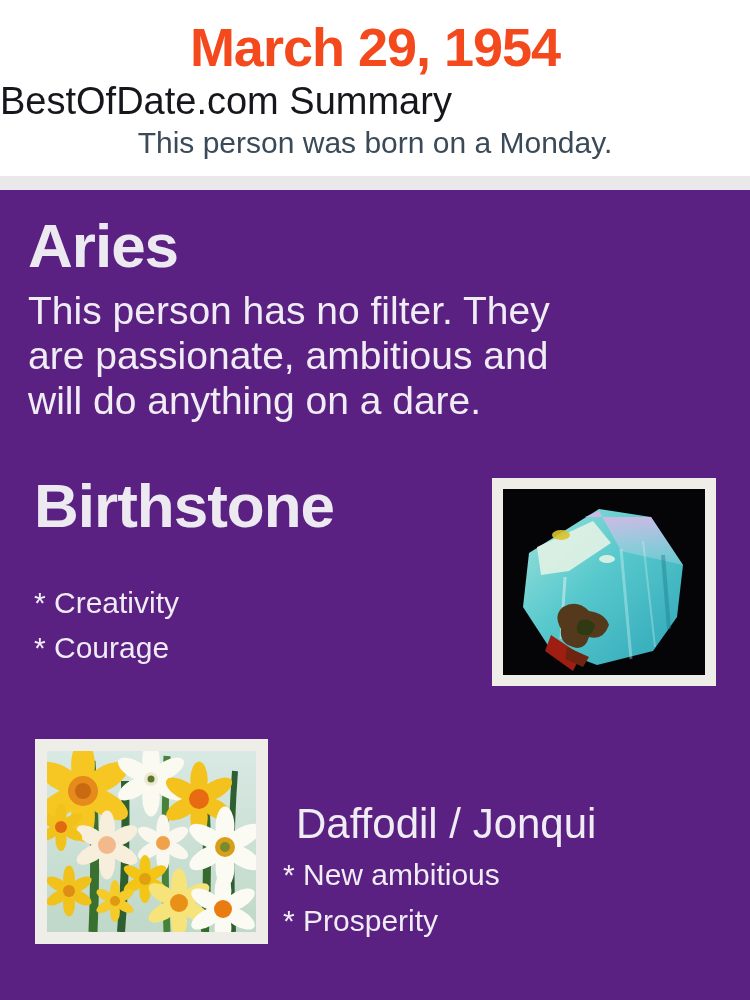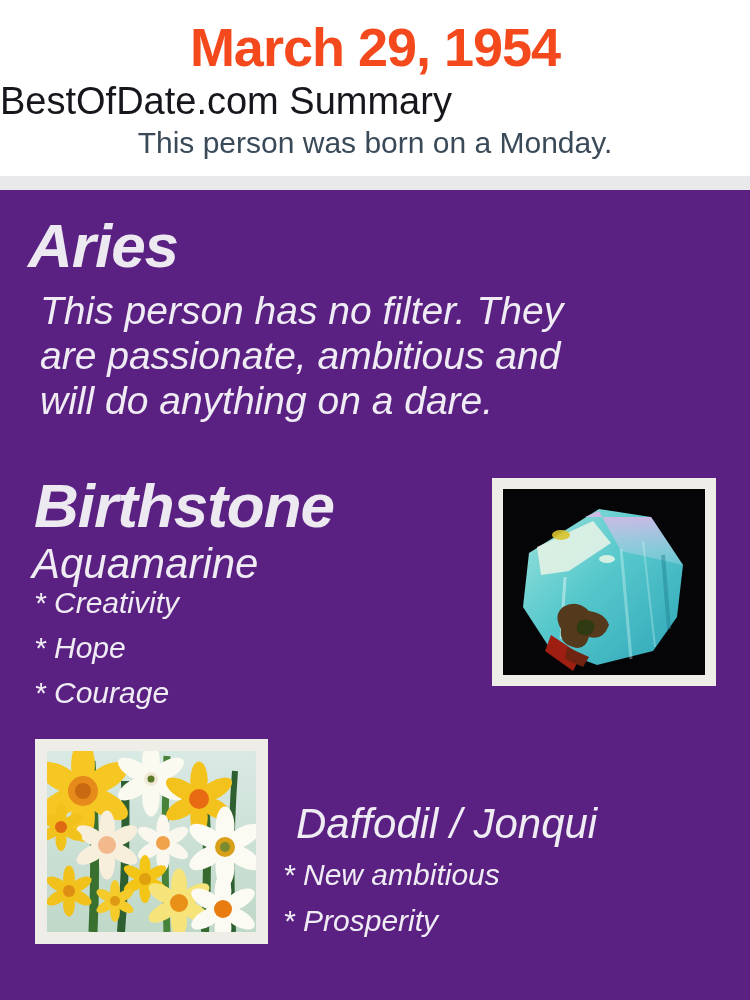--- a/index.html
+++ b/index.html
@@ -17,28 +17,28 @@
   .header .site{
     position:absolute;top:80px;left:0;width:100%;text-align:left;
     font-size:38px;font-weight:400;color:#17161D;line-height:1.15;
   }
   .header .born{
     position:absolute;top:126px;left:0;width:100%;text-align:center;
     font-size:30px;font-weight:400;color:#3A4A58;line-height:1.15;
   }
   .divider{width:750px;height:14px;background:#E9E9EC;}
   
-  .main{position:relative;width:750px;height:810px;background:#5A2183;color:#EDE9F1;font-style:italic;}
+  .main{position:relative;width:750px;height:810px;background:#5A2183;color:#EDE9F1;}
   .h2{
     position:absolute;font-size:62px;font-weight:700;letter-spacing:-1px;
     line-height:1.15;color:#EDE9F1;white-space:nowrap;
   }
   .sub-name{position:absolute;font-size:42px;font-weight:400;line-height:1.15;white-space:nowrap;color:#F0ECF4;}
   .desc{position:absolute;font-size:39px;font-weight:400;line-height:45px;color:#F0ECF4;}
-  .desc div{white-space:nowrap;margin-left:12px;}
+  .desc div{white-space:nowrap;}
   .traits{position:absolute;font-size:30px;font-weight:400;color:#F0ECF4;}
   .traits div{line-height:45px;white-space:nowrap;}
   .traits.wide div{line-height:46px;}
   
   .photo{position:absolute;background:#EFEDE8;box-sizing:border-box;}
   .photo svg{display:block;}
   .stone-photo{left:492px;top:288px;width:224px;height:208px;padding:11px;}
   .flower-photo{left:35px;top:549px;width:233px;height:205px;padding:12px;}
 </style>
 </head>
@@ -57,24 +57,22 @@
   <div class="main">
 
     <div class="h2" style="left:28px;top:20px;">Aries</div>
     <div class="desc" style="left:28px;top:98px;">
       <div>This person has no filter. They</div>
       <div>are passionate, ambitious and</div>
       <div>will do anything on a dare.</div>
     </div>
 
     <div class="h2" style="left:34px;top:280px;">Birthstone</div>
-    <div class="sub-name" style="left:32px;top:350px;">Aquamarine</div>
     <div class="traits" style="left:34px;top:390px;">
       <div>* Creativity</div>
-      <div>* Hope</div>
       <div>* Courage</div>
     </div>
 
     <div class="photo stone-photo">
       <svg width="202" height="186" viewBox="0 0 202 186">
         <defs>
           <linearGradient id="aqua" x1="0" y1="0" x2="1" y2="1">
             <stop offset="0" stop-color="#9FE4DC"></stop>
             <stop offset="0.45" stop-color="#57C8CC"></stop>
             <stop offset="1" stop-color="#2FA6B8"></stop>

